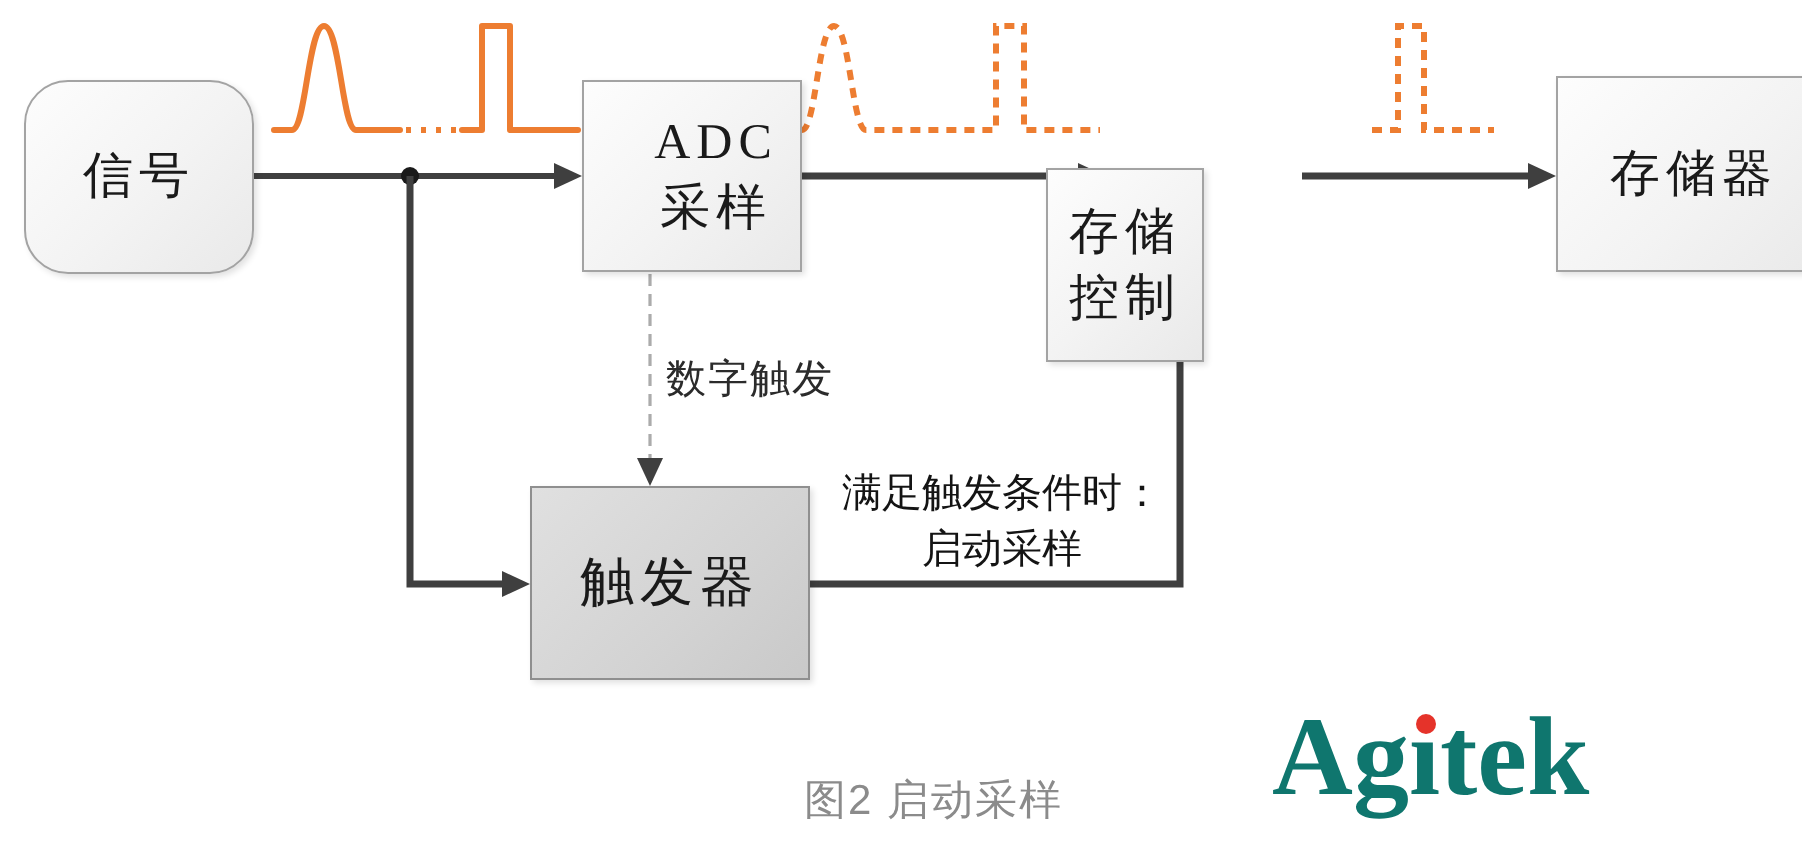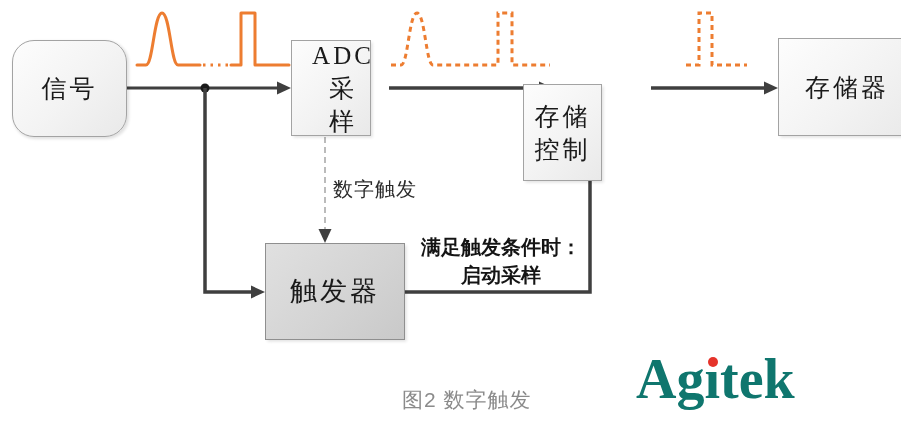--- a/index.html
+++ b/index.html
@@ -34,21 +34,21 @@
     justify-content: center;
     font-family: "Liberation Serif", "DejaVu Serif", serif;
     font-size: 25px;
     color: #1a1a1a;
     letter-spacing: 3px;
     line-height: 33px;
     text-align: center;
   }
   .box span { display: block; }
   .box-signal   { left: 12px;  top: 40px;  width: 115px; height: 97px; border-radius: 22px; }
-  .box-adc      { left: 291px; top: 40px;  width: 80px;  height: 96px; padding-left: 24px; }
+  .box-adc      { left: 291px; top: 40px;  width: 110px;  height: 96px; padding-left: 24px; }
   .box-storage  { left: 523px; top: 40px;  width: 79px;  height: 97px; margin-top: 44px; }
   .box-memory   { left: 778px; top: 38px;  width: 138px; height: 98px; }
   .box-trigger  {
     left: 265px; top: 243px; width: 140px; height: 97px;
     background: linear-gradient(135deg, #e0e0e0 0%, #d3d3d3 60%, #c9c9c9 100%);
     border-color: #8f8f8f;
     font-size: 27px;
   }
   .floating-label {
     position: absolute;
@@ -61,21 +61,20 @@
     font-size: 20px;
     letter-spacing: 1px;
   }
   .trigger-condition {
     left: 410px; top: 233px;
     width: 182px;
     text-align: center;
     font-size: 20px;
     line-height: 28px;
     color: #141414;
-    font-weight: bold;
   }
   .figure-caption {
     position: absolute;
     left: 402px; top: 386px;
     z-index: 2;
     font-size: 21px;
     color: #8b8b8b;
     font-family: "Liberation Sans", "DejaVu Sans", sans-serif;
     letter-spacing: 1px;
   }
@@ -174,17 +173,17 @@
     <span>触发器</span>
   </div>
 
   <div class="floating-label digital-trigger-label">数字触发</div>
 
   <div class="floating-label trigger-condition">
     <div>满足触发条件时：</div>
     <div>启动采样</div>
   </div>
 
-  <div class="figure-caption">图2 数字触发</div>
+  <div class="figure-caption">图2 启动采样</div>
 
   <div class="logo"><span>Ag</span><span class="logo-i"><span>ı</span><span class="red-dot"></span></span><span>tek</span></div>
 
 </div>
 
 </body></html>

